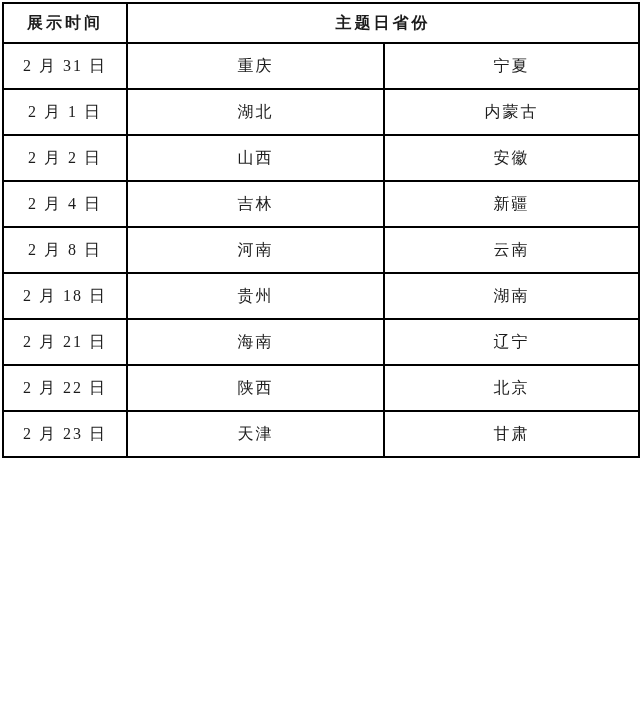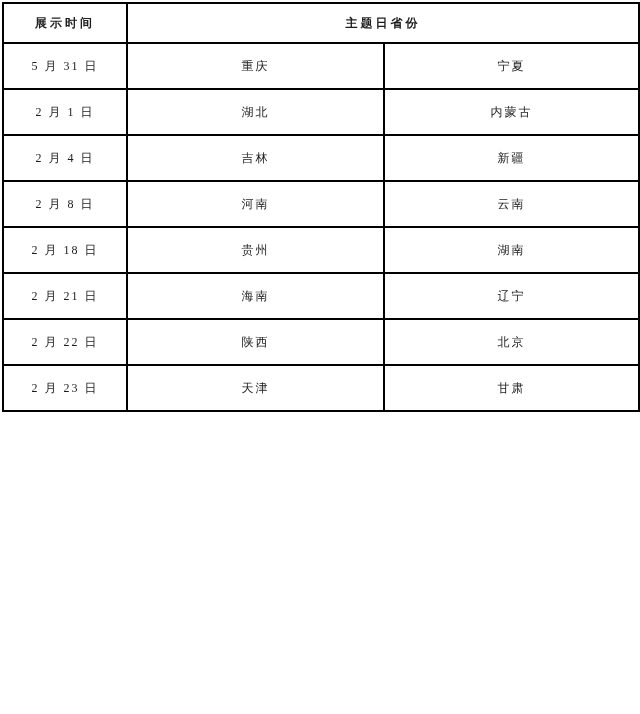--- a/index.html
+++ b/index.html
@@ -18,21 +18,21 @@
     table-layout: fixed;
     width: 636px;
     margin: 2px;
   }
   table.schedule th,
   table.schedule td {
     border: 2px solid #000000;
     text-align: center;
     vertical-align: middle;
     padding: 0 4px;
-    font-size: 12px;
+    font-size: 16px;
     letter-spacing: 2px;
     background: #ffffff;
     overflow: hidden;
     white-space: nowrap;
   }
   table.schedule th {
     font-weight: bold;
     height: 38px;
     letter-spacing: 3px;
   }
@@ -54,28 +54,33 @@
     <col class="c-prov2">
   </colgroup>
   <thead>
     <tr>
       <th>展示时间</th>
       <th colspan="2">主题日省份</th>
     </tr>
   </thead>
   <tbody>
       <tr>
-        <td>5 月 31 日</td>
+        <td>2 月 31 日</td>
         <td>重庆</td>
         <td>宁夏</td>
       </tr>
       <tr>
         <td>2 月 1 日</td>
         <td>湖北</td>
         <td>内蒙古</td>
+      </tr>
+      <tr>
+        <td>2 月 2 日</td>
+        <td>山西</td>
+        <td>安徽</td>
       </tr>
       <tr>
         <td>2 月 4 日</td>
         <td>吉林</td>
         <td>新疆</td>
       </tr>
       <tr>
         <td>2 月 8 日</td>
         <td>河南</td>
         <td>云南</td>

